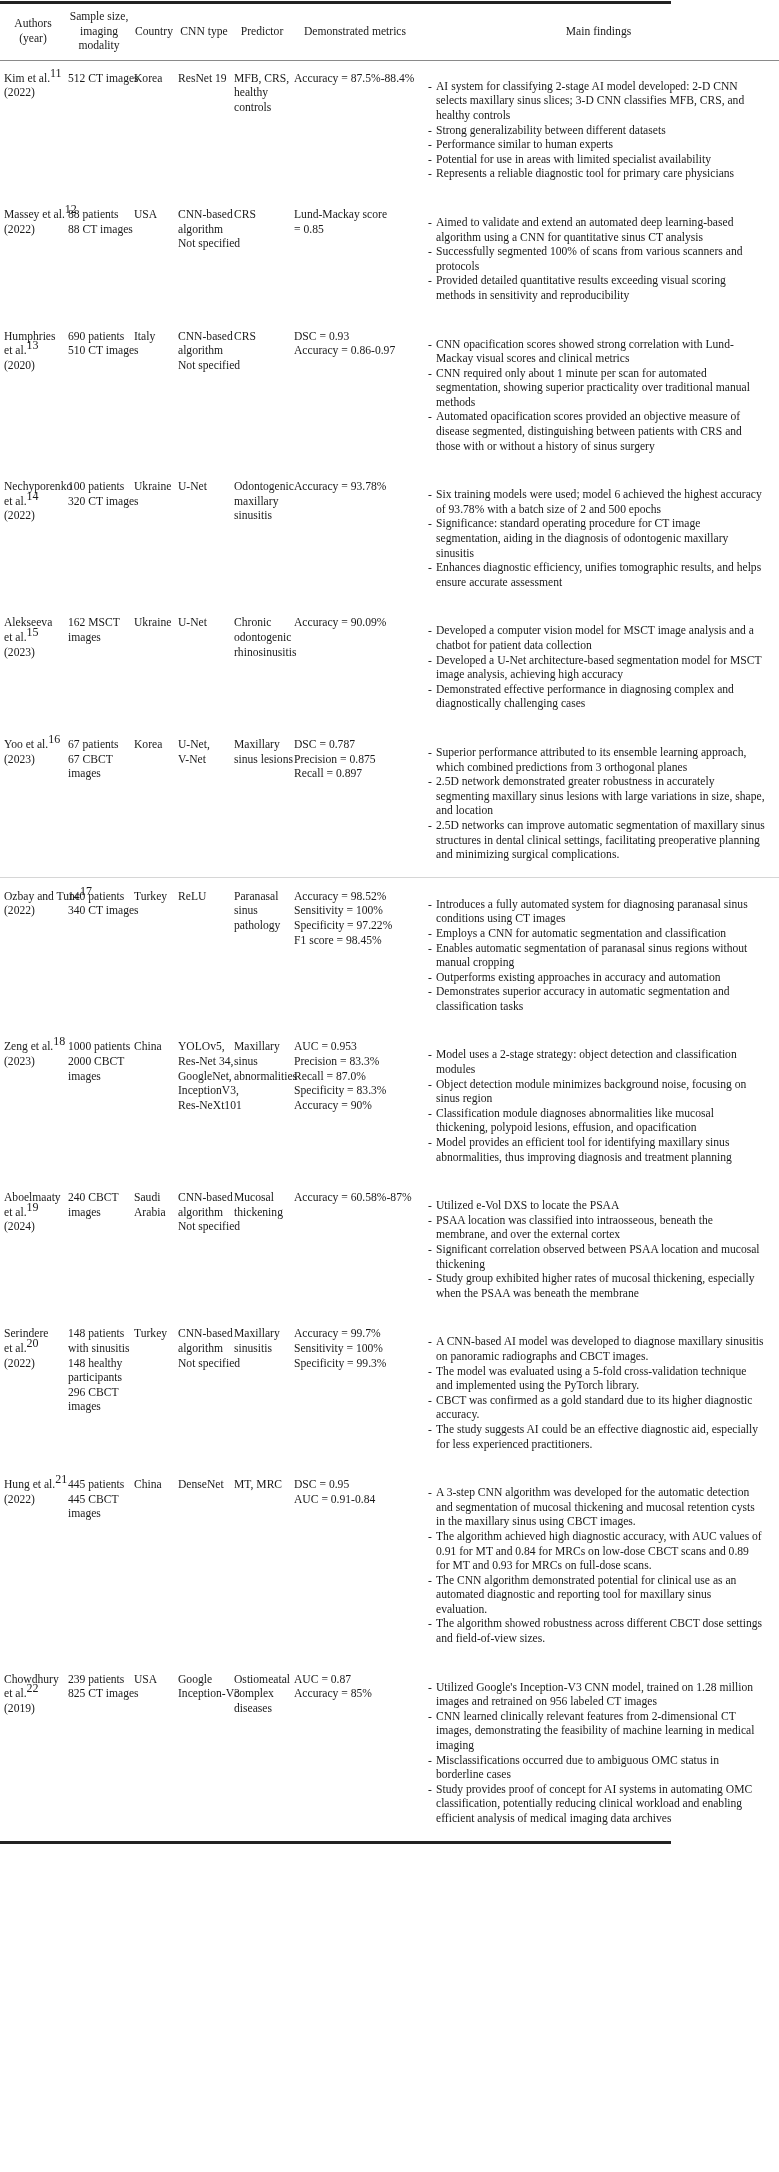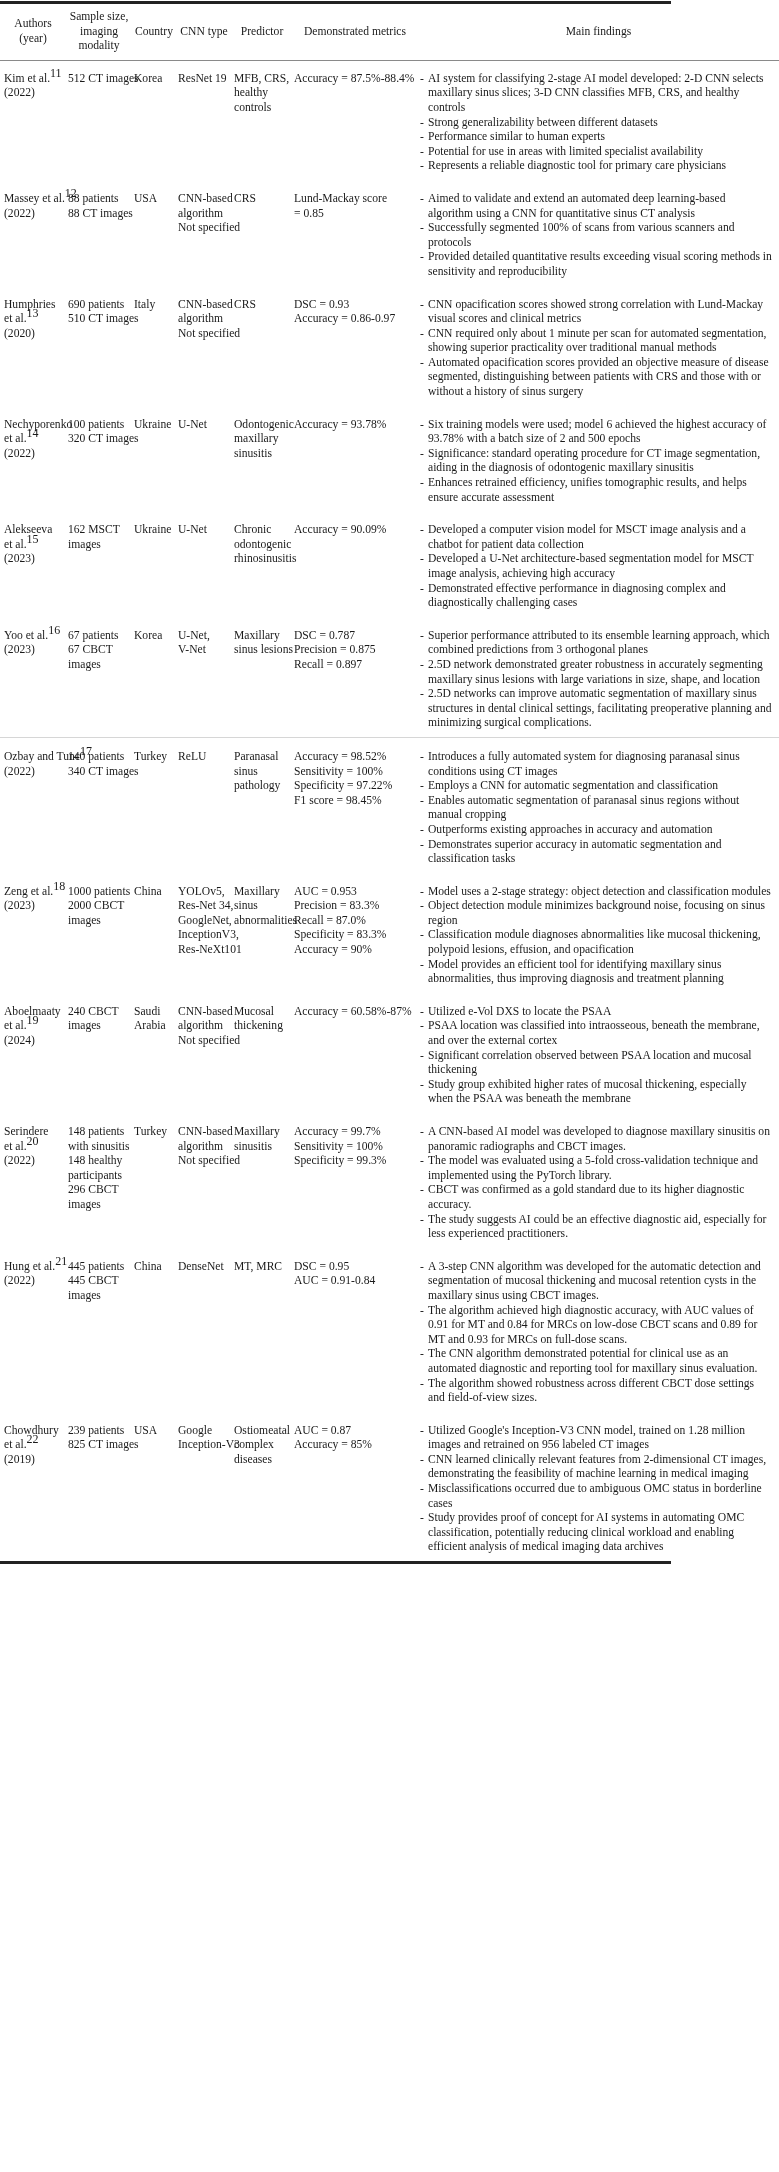--- a/index.html
+++ b/index.html
@@ -38,21 +38,21 @@
       text-align: left;
       padding: 0 2px;
     }
     tbody tr.row td { padding-top: 12px; padding-bottom: 6px; }
     tbody tr.row.first td { padding-top: 11px; }
     tbody tr.row.sep td { border-top: 1px solid #d6d6d6; }
     td.c1 { padding-left: 4px; }
     sup { font-size: 12px; line-height: 0; vertical-align: 5px; font-family: Liberation Serif, serif; }
     .stack > div { white-space: nowrap; }
     .wrap > div { white-space: normal; }
-    ul.findings { list-style: none; margin: 0; padding: 0 4px 0 0; }
+    ul.findings { list-style: none; margin: 8px; padding: 0 4px 0 0; }
     ul.findings li {
       position: relative;
       padding-left: 8px;
       text-indent: 0;
     }
     ul.findings li::before {
       content: "-";
       position: absolute;
       left: 0;
       top: 0;
@@ -201,21 +201,21 @@
             <div>maxillary</div>
             <div>sinusitis</div>
           </td>
           <td class="stack">
             <div>Accuracy = 93.78%</div>
           </td>
           <td>
             <ul class="findings">
               <li>Six training models were used; model 6 achieved the highest accuracy of 93.78% with a batch size of 2 and 500 epochs</li>
               <li>Significance: standard operating procedure for CT image segmentation, aiding in the diagnosis of odontogenic maxillary sinusitis</li>
-              <li>Enhances retrained efficiency, unifies tomographic results, and helps ensure accurate assessment</li>
+              <li>Enhances diagnostic efficiency, unifies tomographic results, and helps ensure accurate assessment</li>
             </ul>
           </td>
         </tr>
         <tr class="row">
           <td class="c1">
             <div><span>Alekseeva</span></div>
             <div><span>et al.</span><sup>15</sup> <span>(2023)</span></div>
           </td>
           <td class="stack">
             <div>162 MSCT</div>

